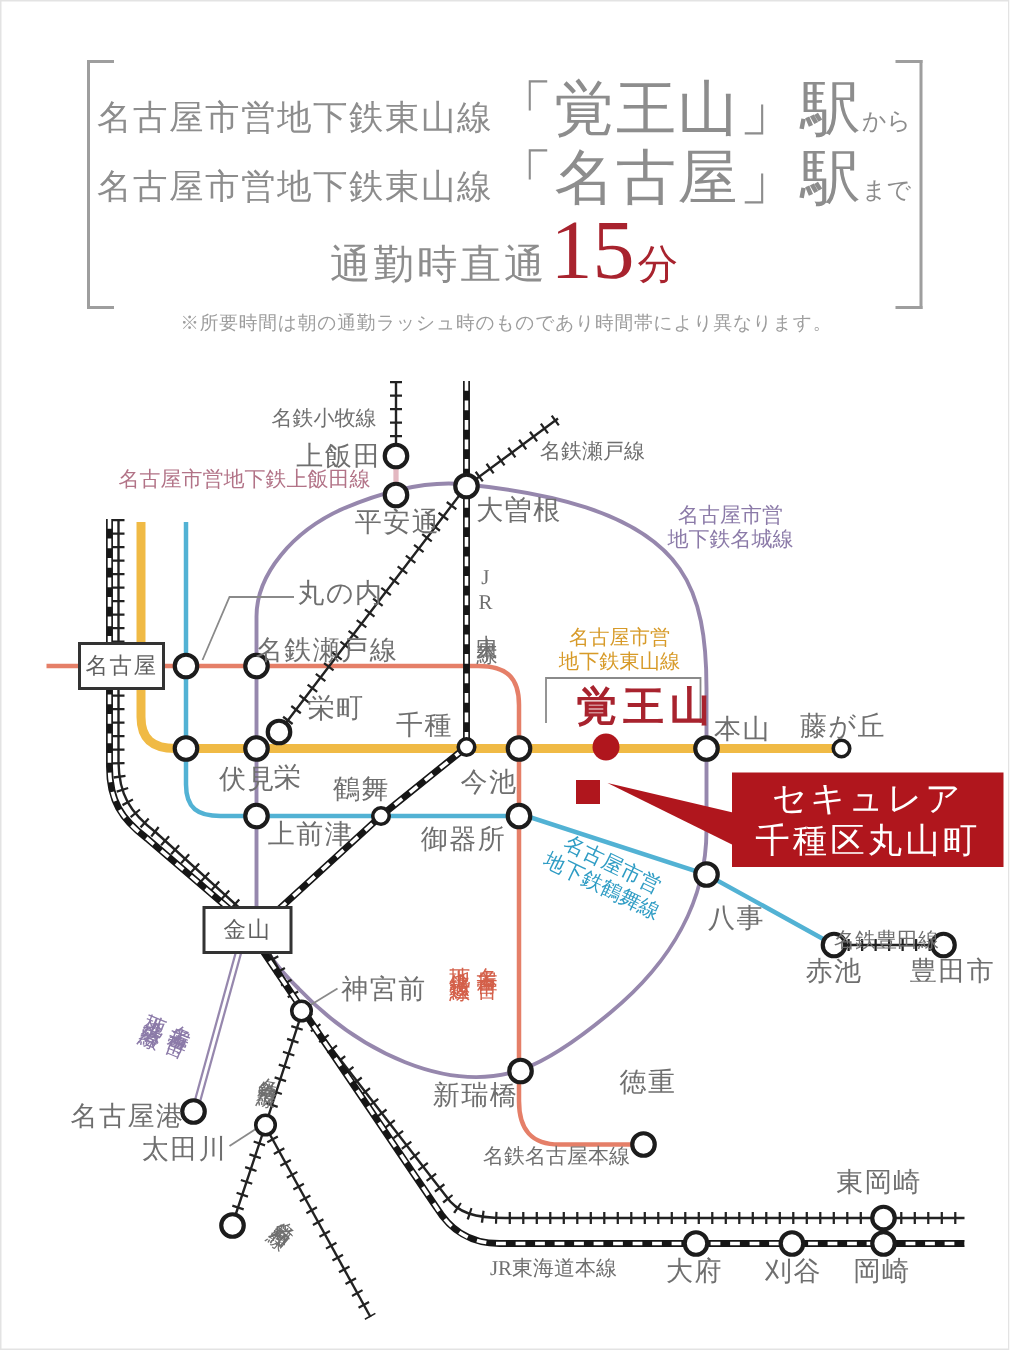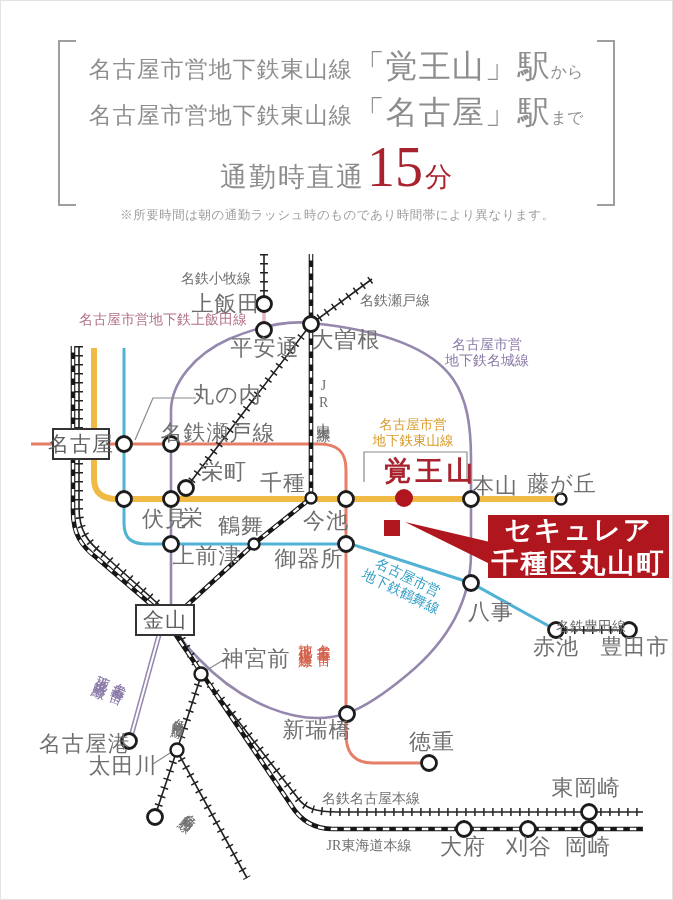--- a/index.html
+++ b/index.html
@@ -7,43 +7,43 @@
         font-family:"Liberation Serif","DejaVu Serif",serif;overflow:hidden;}
   
   .hdr-bracket{position:absolute;width:16px;height:162px;top:39px;}
   .hdr-bracket.left{left:57px;border-left:2px solid #9e9e9e;border-top:2px solid #9e9e9e;border-bottom:2px solid #9e9e9e;}
   .hdr-bracket.right{left:596px;border-right:2px solid #9e9e9e;border-top:2px solid #9e9e9e;border-bottom:2px solid #9e9e9e;}
   .hdr-row{position:absolute;left:75px;width:520px;display:flex;justify-content:center;align-items:baseline;color:#8d8d8d;white-space:nowrap;}
   .hdr-row.r1{top:44px;}
   .hdr-row.r2{top:90px;}
   .hdr-row.r3{top:138px;}
   .hdr-prefix{font-size:23px;letter-spacing:1px;}
-  .hdr-station{font-size:32px;letter-spacing:1px;}
+  .hdr-station{font-size:40px;letter-spacing:1px;}
   .hdr-suffix{font-size:16px;}
   .hdr-dlabel{font-size:27px;letter-spacing:2px;}
   .hdr-dnum{font-size:56px;color:#a8232e;line-height:1;padding:0 2px;}
   .hdr-dunit{font-size:27px;color:#a8232e;}
   .hdr-note{position:absolute;top:206px;left:0;width:673px;text-align:center;font-size:12.5px;color:#9d9d9d;letter-spacing:.5px;}
   
   .map-svg{position:absolute;left:0;top:0;width:673px;height:900px;}
-  .lbl{position:absolute;transform:translate(-50%,-50%);white-space:nowrap;color:#6f6f6f;font-size:22px;letter-spacing:1px;}
+  .lbl{position:absolute;transform:translate(-50%,-50%);white-space:nowrap;color:#6f6f6f;font-size:18px;letter-spacing:1px;}
   .lbl.small{font-size:14px;letter-spacing:0;}
-  .lbl.box{color:#5f5f5f;font-size:21px;}
+  .lbl.box{color:#5f5f5f;font-size:15px;}
   .lbl.red-sta{color:#a8232e;font-size:27px;font-weight:bold;letter-spacing:4px;margin-left:24px;}
   .lbl.two{white-space:pre-line;text-align:center;line-height:1.15;}
   .vlbl{position:absolute;transform:translate(-50%,-50%);writing-mode:vertical-rl;text-orientation:upright;
         white-space:pre-line;font-size:14px;letter-spacing:2px;line-height:1.3;color:#6f6f6f;}
   .c-orange{color:#d79a28;}
   .c-pink{color:#b27387;}
   .c-purple{color:#8b7aa8;}
   .c-blue{color:#2e9cc4;}
   .c-salmon{color:#d4604a;}
   .badge{position:absolute;left:487px;top:514px;width:181px;height:63px;background:#b0161d;color:#fff;
          display:flex;flex-direction:column;justify-content:center;align-items:center;line-height:1.2;
-         font-size:27px;font-weight:bold;letter-spacing:2px;}
+         font-size:23px;font-weight:normal;letter-spacing:2px;}
   
   .meijo{stroke:#9687ad;stroke-width:2.6;fill:none;}
   .meiko-a{stroke:#9687ad;stroke-width:5;fill:none;}
   .meiko-b{stroke:#ffffff;stroke-width:2;fill:none;}
   .sakura{stroke:#e57f68;stroke-width:3;fill:none;}
   .tsuru{stroke:#52b2d4;stroke-width:3;fill:none;}
   .kamii{stroke:#e3b8c1;stroke-width:3.5;fill:none;}
   .higa{stroke:#f0ba45;stroke-width:6;fill:none;}
   .mt1{stroke:#222;stroke-width:1.6;fill:none;}
   .mt2{stroke:#222;stroke-width:8;fill:none;stroke-dasharray:1.5 7.5;}
@@ -170,21 +170,21 @@
   <div class="lbl" style="left:282px;top:482px;">千種</div>
   <div class="lbl" style="left:325px;top:520px;">今池</div>
   <div class="lbl red-sta" style="left:406px;top:470px;">覚王山</div>
   <div class="lbl" style="left:494px;top:485px;">本山</div>
   <div class="lbl" style="left:561px;top:483px;">藤が丘</div>
   <div class="lbl" style="left:240px;top:525px;">鶴舞</div>
   <div class="lbl" style="left:308px;top:558px;">御器所</div>
   <div class="lbl" style="left:206px;top:555px;">上前津</div>
   <div class="lbl" style="left:490px;top:611px;">八事</div>
   <div class="lbl" style="left:316px;top:729px;">新瑞橋</div>
-  <div class="lbl" style="left:431px;top:741px;">徳重</div>
+  <div class="lbl" style="left:431px;top:720px;">徳重</div>
   <div class="lbl" style="left:84px;top:743px;">名古屋港</div>
   <div class="lbl" style="left:122px;top:765px;">太田川</div>
   <div class="lbl" style="left:255px;top:658px;">神宮前</div>
   <div class="lbl" style="left:555px;top:646px;">赤池</div>
   <div class="lbl" style="left:634px;top:646px;">豊田市</div>
   <div class="lbl" style="left:585px;top:787px;">東岡崎</div>
   <div class="lbl" style="left:462px;top:846px;">大府</div>
   <div class="lbl" style="left:528px;top:846px;">刈谷</div>
   <div class="lbl" style="left:587px;top:846px;">岡崎</div>
   <div class="lbl box" style="left:80px;top:443px;">名古屋</div>
@@ -200,21 +200,21 @@
 地下鉄東山線</div>
   <div class="vlbl c-salmon" style="left:313px;top:638px;">名古屋市営
 地下鉄桜通線</div>
   <div class="lbl small two c-blue" style="left:403px;top:584px;transform:translate(-50%,-50%) rotate(26deg);">名古屋市営
 地下鉄鶴舞線</div>
   <div class="vlbl c-purple" style="left:114px;top:674px;transform:translate(-50%,-50%) rotate(22deg);">名古屋市営
 地下鉄名港線</div>
   <div class="vlbl" style="left:179px;top:712px;font-size:13px;transform:translate(-50%,-50%) rotate(10deg);">名鉄常滑線</div>
   <div class="vlbl" style="left:196px;top:810px;font-size:13px;transform:translate(-50%,-50%) rotate(40deg);">名鉄河和線</div>
   <div class="lbl small" style="left:590px;top:626px;">名鉄豊田線</div>
-  <div class="lbl small" style="left:370px;top:798px;text-align:center;">名鉄名古屋本線</div>
+  <div class="lbl small" style="left:370px;top:770px;text-align:center;">名鉄名古屋本線</div>
   <div class="lbl small" style="left:368px;top:845px;">JR東海道本線</div>
 
   <div class="badge">
     <div>セキュレア</div>
     <div>千種区丸山町</div>
   </div>
 
 </div>
 
 </body></html>

